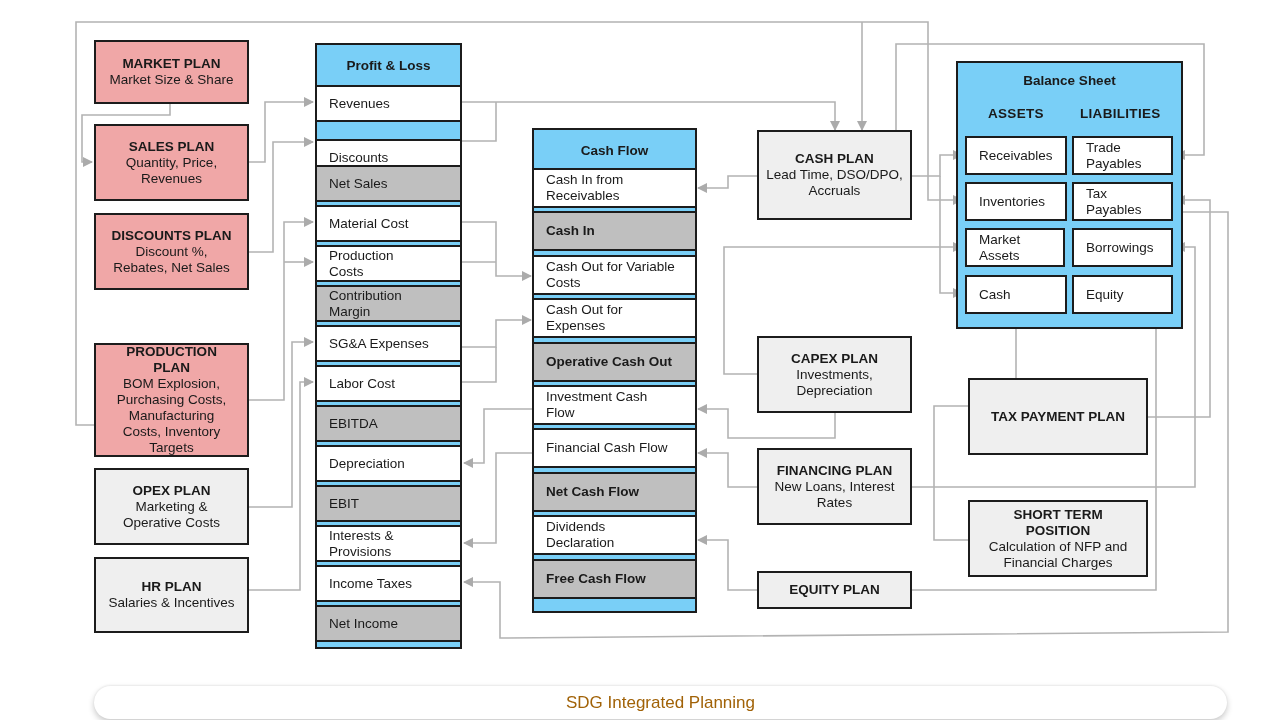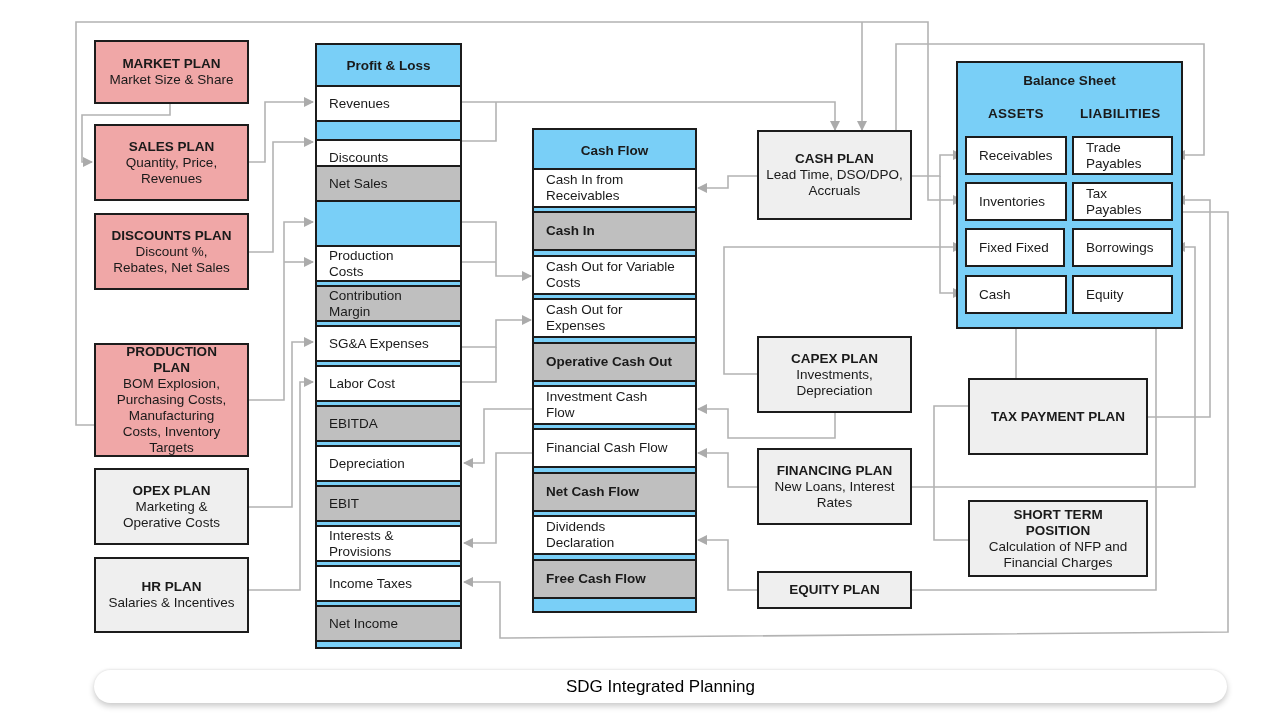--- a/index.html
+++ b/index.html
@@ -12,21 +12,21 @@
   .stmt{position:absolute;box-sizing:border-box;border:2px solid #1c1c1c;background:#79cff7;}
   .stmt .hdr{height:40px;display:flex;align-items:center;justify-content:center;font-weight:bold;font-size:13.5px;border-bottom:2px solid #1c1c1c;}
   .row{box-sizing:border-box;border-top:2px solid #1c1c1c;border-bottom:2px solid #1c1c1c;display:flex;align-items:center;padding-left:12px;font-size:13.5px;line-height:16px;position:absolute;left:0;right:0;}
   .row.white{background:#ffffff;}
   .row.sub{background:#bfbfbf;}
   .row.boldrow{font-weight:bold;}
   .bs{position:absolute;left:956px;top:61px;width:227px;height:268px;box-sizing:border-box;border:2px solid #1c1c1c;background:#79cff7;}
   .bs .title{position:absolute;left:0;right:0;top:10px;text-align:center;font-weight:bold;font-size:13.5px;}
   .bs .col{position:absolute;top:43px;font-weight:bold;font-size:13.5px;letter-spacing:0.3px;}
   .cell{position:absolute;box-sizing:border-box;border:2px solid #1c1c1c;background:#fff;width:102px;height:39px;display:flex;align-items:center;padding-left:12px;font-size:13.5px;line-height:16px;}
-  .footer{position:absolute;left:94px;top:670px;width:1133px;height:33px;border-radius:17px;background:#fff;box-shadow:0 3px 6px rgba(0,0,0,0.22),0 -1px 2px rgba(0,0,0,0.06);display:flex;align-items:center;justify-content:center;font-size:17px;color:#000000;}
+  .footer{position:absolute;left:94px;top:686px;width:1133px;height:33px;border-radius:17px;background:#fff;box-shadow:0 3px 6px rgba(0,0,0,0.22),0 -1px 2px rgba(0,0,0,0.06);display:flex;align-items:center;justify-content:center;font-size:17px;color:#a16207;}
 </style>
 </head>
 <body>
 
 <svg id="wires" xmlns="http://www.w3.org/2000/svg">
   <defs>
     <marker id="arr" markerWidth="10" markerHeight="10" refX="9" refY="5" orient="auto" markerUnits="userSpaceOnUse">
       <path d="M0,0 L10,5 L0,10 z" fill="#ababab"></path>
     </marker>
   </defs>
@@ -114,20 +114,23 @@
   <div class="hdr">Profit &amp; Loss</div>
 <div class="row white" style="top: 40px; height: 37px;">
       <span style="max-width: 100px;">Revenues</span>
     </div>
     <div class="row white" style="top: 94px; height: 37px;">
       <span style="max-width: 100px;">Discounts</span>
     </div>
     <div class="row sub" style="top: 120px; height: 37px;">
       <span style="max-width: 100px;">Net Sales</span>
     </div>
+    <div class="row white" style="top: 160px; height: 37px;">
+      <span style="max-width: 100px;">Material Cost</span>
+    </div>
     <div class="row white" style="top: 200px; height: 37px;">
       <span style="max-width: 100px;">Production Costs</span>
     </div>
     <div class="row sub" style="top: 240px; height: 37px;">
       <span style="max-width: 100px;">Contribution Margin</span>
     </div>
     <div class="row white" style="top: 280px; height: 37px;">
       <span style="max-width: 100px;">SG&amp;A Expenses</span>
     </div>
     <div class="row white" style="top: 320px; height: 37px;">
@@ -202,21 +205,21 @@
 <div class="box grey" style="left:757px;top:571px;width:155px;height:38px;">
   <div class="t">EQUITY PLAN</div>
 </div>
 
 <div class="bs">
   <div class="title">Balance Sheet</div>
   <div class="col" style="left:30px">ASSETS</div>
   <div class="col" style="left:122px">LIABILITIES</div>
   <div class="cell" style="left:7px;top:73px">Receivables</div>
   <div class="cell" style="left:7px;top:119px">Inventories</div>
-  <div class="cell" style="left:7px;top:165px;width:100px">Fixed Fixed</div>
+  <div class="cell" style="left:7px;top:165px;width:100px">Market Assets</div>
   <div class="cell" style="left:7px;top:212px">Cash</div>
   <div class="cell" style="left:114px;top:73px;width:101px;padding-right:40px">Trade Payables</div>
   <div class="cell" style="left:114px;top:119px;width:101px;padding-right:40px">Tax Payables</div>
   <div class="cell" style="left:114px;top:165px;width:101px">Borrowings</div>
   <div class="cell" style="left:114px;top:212px;width:101px">Equity</div>
 </div>
 
 <div class="box grey" style="left:968px;top:378px;width:180px;height:77px;">
   <div class="t">TAX PAYMENT PLAN</div>
 </div>

